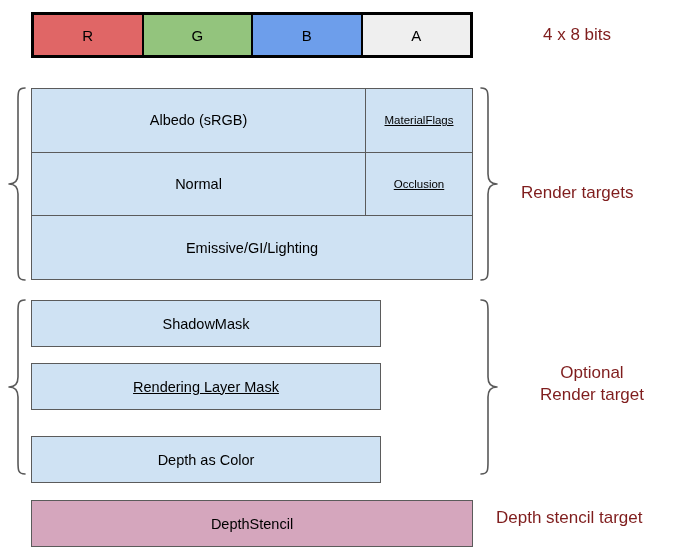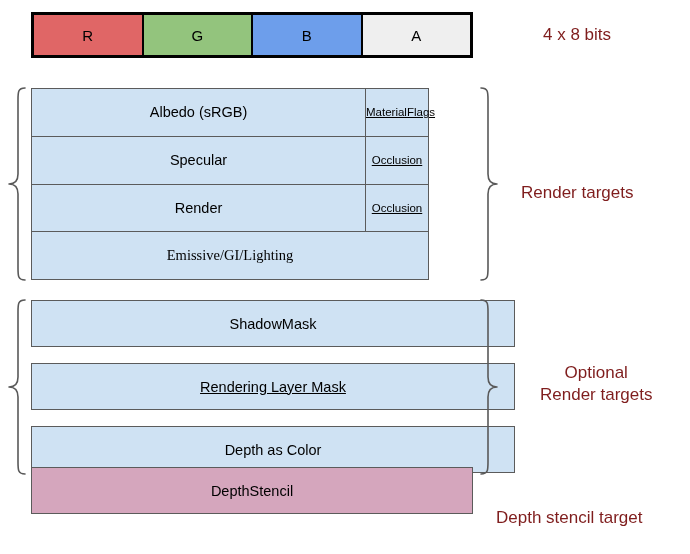--- a/index.html
+++ b/index.html
@@ -56,21 +56,21 @@
   #label-bits   { left: 543px; top: 24px; }
   #label-rt     { left: 521px; top: 182px; }
   #label-opt    { left: 540px; top: 362px; text-align: center; }
   #label-depth  { left: 496px; top: 507px; }
 
   
   .rt-table {
     position: absolute;
     left: 31px;
     top: 88px;
-    width: 398px;
+    width: 442px;
     height: 192px;
     box-sizing: border-box;
     border: 1px solid #5b5b5b;
     background: #cfe2f3;
     display: flex;
     flex-direction: column;
   }
   .rt-row {
     flex: 1 1 0;
     display: flex;
@@ -94,46 +94,45 @@
     flex: 1 1 auto;
     display: flex;
     align-items: center;
     justify-content: center;
     font-size: 11.5px;
     box-sizing: border-box;
     text-decoration: underline;
   }
   .rt-row.full .rt-main {
     flex: 1 1 auto;
-    font-family: Liberation Serif, serif;
   }
 
   
   .opt-box {
     position: absolute;
     left: 31px;
-    width: 484px;
+    width: 350px;
     height: 47px;
     box-sizing: border-box;
     border: 1px solid #5b5b5b;
     background: #cfe2f3;
     display: flex;
     align-items: center;
     justify-content: center;
     font-size: 14.5px;
   }
   #opt-box-0 { top: 300px; }
   #opt-box-1 { top: 363px; text-decoration: underline; }
-  #opt-box-2 { top: 426px; }
+  #opt-box-2 { top: 436px; }
 
   
   .depth-bar {
     position: absolute;
     left: 31px;
-    top: 467px;
+    top: 500px;
     width: 442px;
     height: 47px;
     box-sizing: border-box;
     border: 1px solid #5b5b5b;
     background: #d5a6bd;
     display: flex;
     align-items: center;
     justify-content: center;
     font-size: 14.5px;
   }
@@ -167,25 +166,21 @@
     <div class="channel-cell" id="chan-3" style="background: rgb(239, 239, 239);">A</div>
   </div>
   <div class="side-label" id="label-bits">4 x 8 bits</div>
 
   <div class="rt-table">
     <div class="rt-row split">
       <div class="rt-main">Albedo (sRGB)</div>
       <div class="rt-sub">MaterialFlags</div>
     </div>
     <div class="rt-row split">
-      <div class="rt-main">Specular</div>
-      <div class="rt-sub">Occlusion</div>
-    </div>
-    <div class="rt-row split">
-      <div class="rt-main">Render</div>
+      <div class="rt-main">Normal</div>
       <div class="rt-sub">Occlusion</div>
     </div>
     <div class="rt-row full">
       <div class="rt-main">Emissive/GI/Lighting</div>
     </div>
   </div>
 
   <svg class="brace" id="brace-rt-left" width="22" height="196" viewBox="0 0 22 196">
     <path d="M19 2 C12 2 12 6 12 14 L12 88 C12 95 9 98 3 98 C9 98 12 101 12 108 L12 182 C12 190 12 194 19 194"></path>
   </svg>
@@ -198,18 +193,18 @@
   <div class="opt-box" id="opt-box-1">Rendering Layer Mask</div>
   <div class="opt-box" id="opt-box-2">Depth as Color</div>
 
   <svg class="brace" id="brace-opt-left" width="22" height="178" viewBox="0 0 22 178">
     <path d="M19 2 C12 2 12 6 12 14 L12 79 C12 86 9 89 3 89 C9 89 12 92 12 99 L12 164 C12 172 12 176 19 176"></path>
   </svg>
   <svg class="brace" id="brace-opt-right" width="22" height="178" viewBox="0 0 22 178">
     <path d="M3 2 C10 2 10 6 10 14 L10 79 C10 86 13 89 19 89 C13 89 10 92 10 99 L10 164 C10 172 10 176 3 176"></path>
   </svg>
   <div class="side-label" id="label-opt">Optional
-Render targets</div>
+Render target</div>
 
   <div class="depth-bar">DepthStencil</div>
   <div class="side-label" id="label-depth">Depth stencil target</div>
 
 </div>
 
 </body></html>

